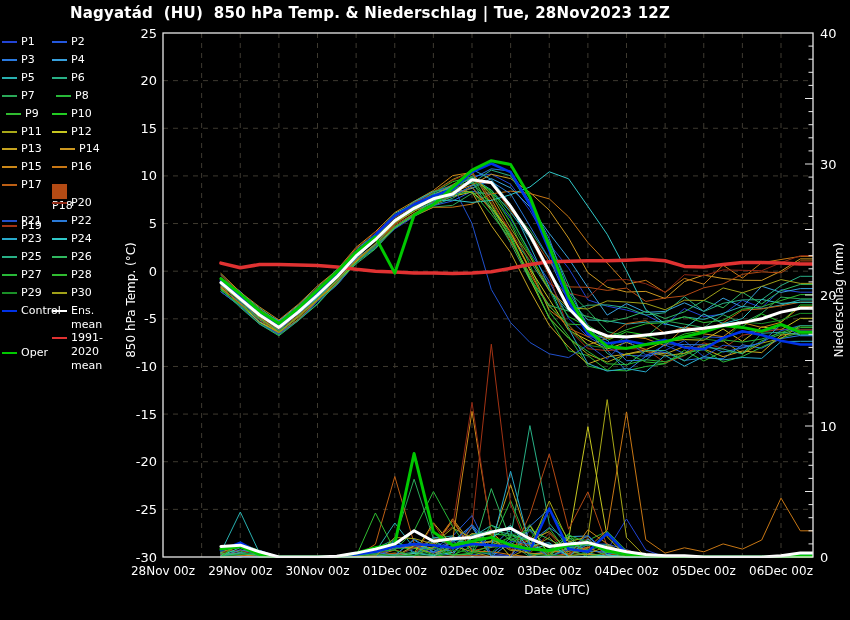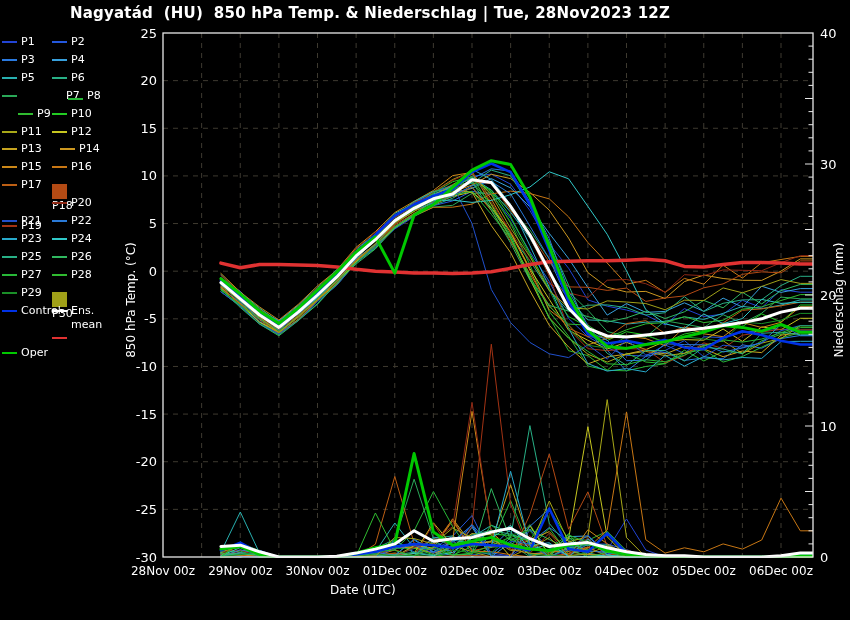--- a/index.html
+++ b/index.html
@@ -9,21 +9,21 @@
     font-weight:bold;white-space:pre;letter-spacing:.2px;}
   #chart-svg{position:absolute;left:0;top:0;}
   #legend{position:absolute;left:2px;top:0;width:125px;}
   .legend-item{position:absolute;display:flex;align-items:flex-start;font-size:11px;line-height:14px;}
   .legend-swatch{display:inline-block;width:15px;height:2px;margin-top:6px;margin-right:4px;flex:0 0 15px;}
   .legend-label{white-space:pre-line;}
   .axis-label{position:absolute;font-size:12px;white-space:nowrap;}
   #ylabel-left{left:131px;top:300px;transform:translate(-50%,-50%) rotate(-90deg);}
   #ylabel-right{left:839px;top:300px;transform:translate(-50%,-50%) rotate(-90deg);}
   #footer-left{position:absolute;left:119px;top:590px;font-size:16px;}
-  #footer-xlabel{position:absolute;left:330px;width:260px;text-align:left;top:583px;font-size:12px;}
+  #footer-xlabel{position:absolute;left:330px;width:260px;text-align:right;top:583px;font-size:12px;}
   #footer-right{position:absolute;right:48px;top:590px;font-size:16px;}
 </style>
 </head>
 <body>
 
 <div id="stage">
   <div id="title">Nagyatád  (HU)  850 hPa Temp. &amp; Niederschlag | Tue, 28Nov2023 12Z</div>
   <div id="legend">
       <div class="legend-item" style="left: 0px; top: 35px;">
         <span class="legend-swatch" style="background: rgb(34, 68, 212);"></span>
@@ -42,29 +42,29 @@
         <span class="legend-label">P4</span>
       </div>
       <div class="legend-item" style="left: 0px; top: 70.8px;">
         <span class="legend-swatch" style="background: rgb(40, 176, 176);"></span>
         <span class="legend-label">P5</span>
       </div>
       <div class="legend-item" style="left: 50px; top: 70.8px;">
         <span class="legend-swatch" style="background: rgb(40, 176, 134);"></span>
         <span class="legend-label">P6</span>
       </div>
-      <div class="legend-item" style="left: 0px; top: 88.7px; gap: 45px;">
+      <div class="legend-item" style="left: 0px; top: 88.7px;">
         <span class="legend-swatch" style="background: rgb(42, 168, 88);"></span>
         <span class="legend-label">P7</span>
       </div>
-      <div class="legend-item" style="left: 66px; top: 88.7px; align-items: center;">
+      <div class="legend-item" style="left: 54px; top: 88.7px;">
         <span class="legend-swatch" style="background: rgb(40, 184, 56);"></span>
         <span class="legend-label">P8</span>
       </div>
-      <div class="legend-item" style="left: 16px; top: 106.6px;">
+      <div class="legend-item" style="left: 4px; top: 106.6px;">
         <span class="legend-swatch" style="background: rgb(48, 187, 48);"></span>
         <span class="legend-label">P9</span>
       </div>
       <div class="legend-item" style="left: 50px; top: 106.6px;">
         <span class="legend-swatch" style="background: rgb(34, 204, 34);"></span>
         <span class="legend-label">P10</span>
       </div>
       <div class="legend-item" style="left: 0px; top: 124.5px;">
         <span class="legend-swatch" style="background: rgb(168, 168, 24);"></span>
         <span class="legend-label">P11</span>
@@ -134,34 +134,36 @@
         <span class="legend-label">P27</span>
       </div>
       <div class="legend-item" style="left: 50px; top: 267.7px;">
         <span class="legend-swatch" style="background: rgb(48, 187, 48);"></span>
         <span class="legend-label">P28</span>
       </div>
       <div class="legend-item" style="left: 0px; top: 285.6px;">
         <span class="legend-swatch" style="background: rgb(26, 143, 40);"></span>
         <span class="legend-label">P29</span>
       </div>
-      <div class="legend-item" style="left: 50px; top: 285.6px; flex-direction: column;">
+      <div class="legend-item" style="left: 50px; top: 285.6px;">
         <span class="legend-swatch" style="background: rgb(160, 160, 24);"></span>
         <span class="legend-label">P30</span>
       </div>
       <div class="legend-item" style="left: 0px; top: 303.5px;">
         <span class="legend-swatch" style="background: rgb(0, 50, 230);"></span>
         <span class="legend-label">Control</span>
       </div>
       <div class="legend-item" style="left: 50px; top: 303.5px;">
         <span class="legend-swatch" style="background: rgb(255, 255, 255);"></span>
         <span class="legend-label">Ens. mean</span>
       </div>
       <div class="legend-item" style="left: 50px; top: 331.245px;">
         <span class="legend-swatch" style="background: rgb(224, 50, 50);"></span>
+        <span class="legend-label">1991-2020
+mean</span>
       </div>
       <div class="legend-item" style="left: 0px; top: 346.46px;">
         <span class="legend-swatch" style="background: rgb(0, 200, 0);"></span>
         <span class="legend-label">Oper</span>
       </div>
     </div>
   <svg id="chart-svg" width="850" height="620">
       <defs>
         <clipPath id="pc">
           <rect x="163" y="32" width="650" height="526"></rect>

